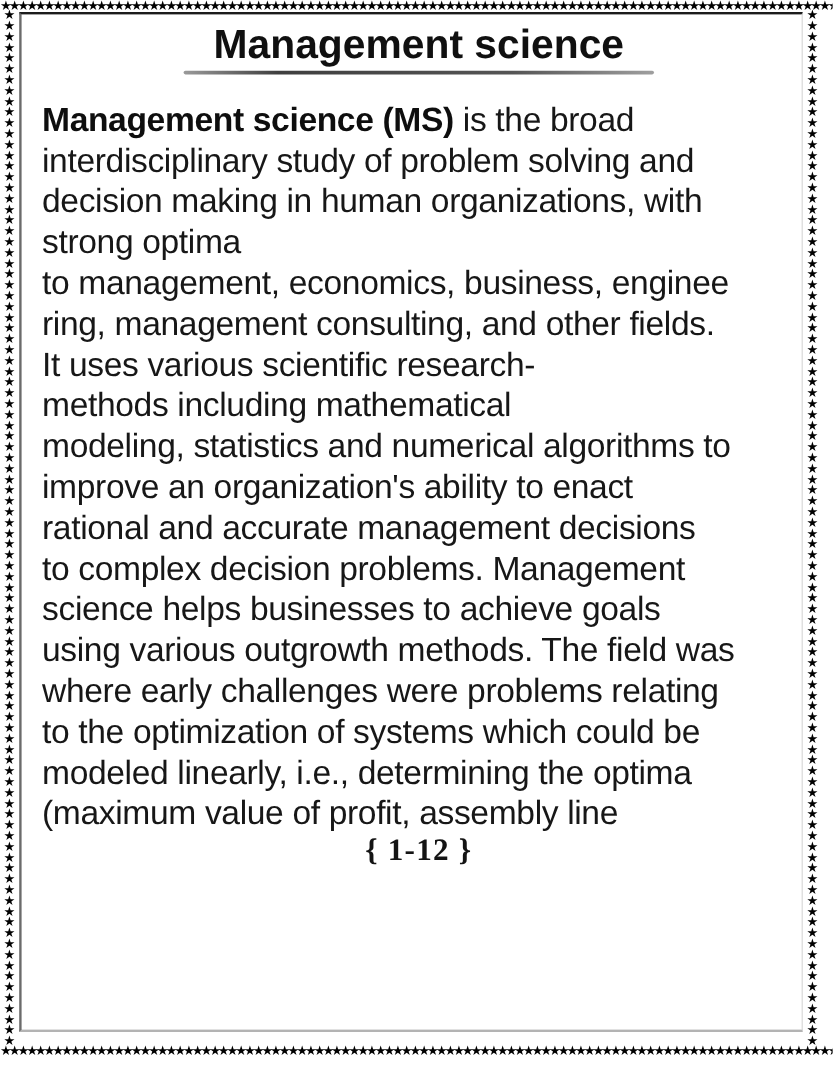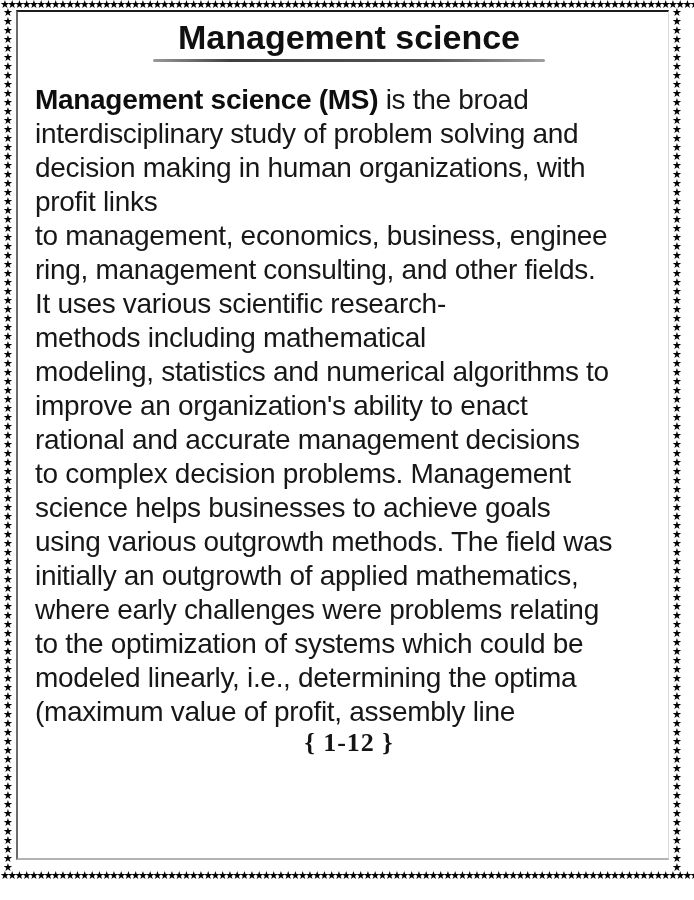--- a/index.html
+++ b/index.html
@@ -121,32 +121,31 @@
   <div class="inner-rect"></div>
 
   <div class="content">
     <h1 class="doc-title">Management science</h1>
     <div class="title-rule"></div>
 
     <div class="body-text">
       <div class="body-line"><span class="body-bold">Management science (MS)</span><span> is the broad</span></div>
       <div class="body-line">interdisciplinary study of problem solving and</div>
       <div class="body-line">decision making in human organizations, with</div>
-      <div class="body-line">profit links</div>
+      <div class="body-line">strong optima</div>
       <div class="body-line">to management, economics, business, enginee</div>
       <div class="body-line">ring, management consulting, and other fields.</div>
       <div class="body-line">It uses various scientific research-</div>
       <div class="body-line">methods including mathematical</div>
       <div class="body-line">modeling, statistics and numerical algorithms to</div>
       <div class="body-line">improve an organization's ability to enact</div>
       <div class="body-line">rational and accurate management decisions</div>
       <div class="body-line">to complex decision problems. Management</div>
       <div class="body-line">science helps businesses to achieve goals</div>
       <div class="body-line">using various outgrowth methods. The field was</div>
-      <div class="body-line">initially an outgrowth of applied mathematics,</div>
       <div class="body-line">where early challenges were problems relating</div>
       <div class="body-line">to the optimization of systems which could be</div>
       <div class="body-line">modeled linearly, i.e., determining the optima</div>
       <div class="body-line">(maximum value of profit, assembly line</div>
     </div>
 
     <div class="page-number">{ 1-12 }</div>
   </div>
 
 </div>

